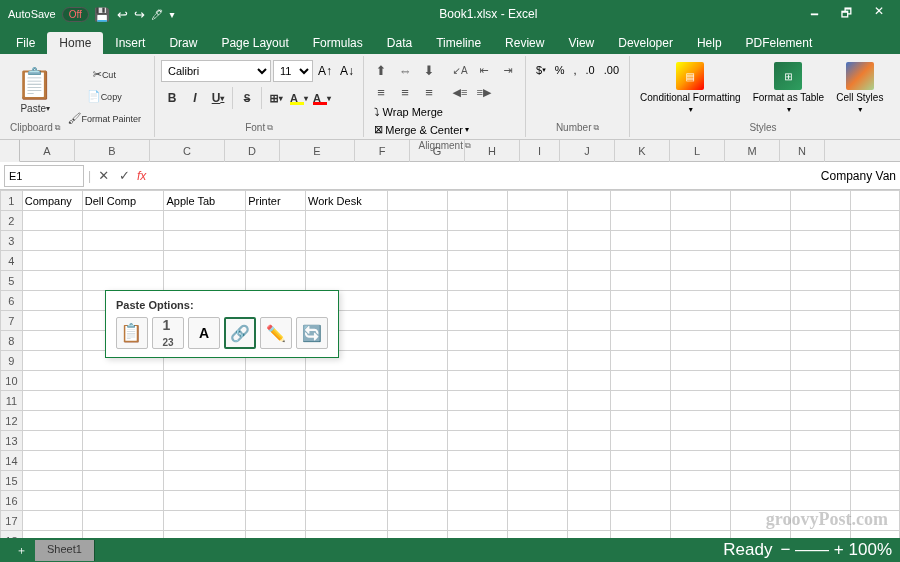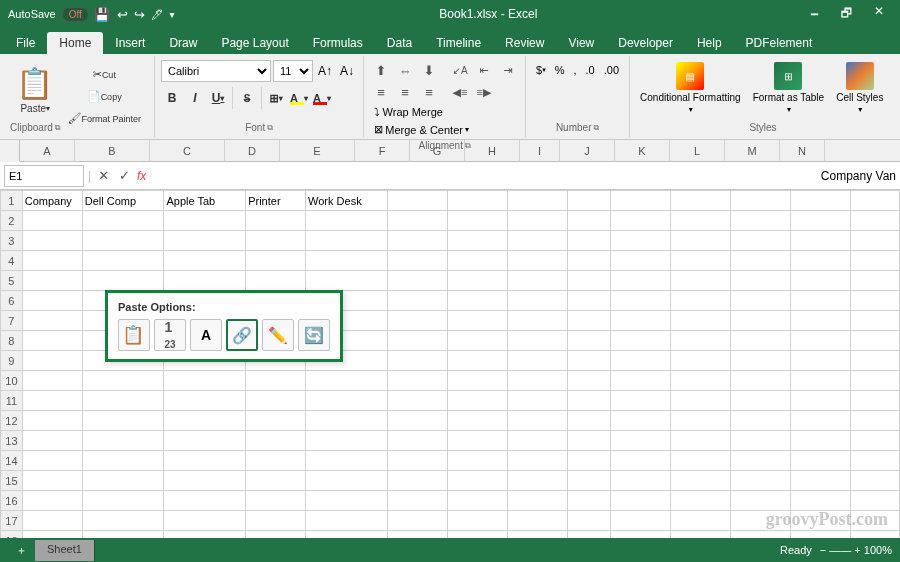--- a/index.html
+++ b/index.html
@@ -247,21 +247,21 @@
     .grid-table td.has-content {
       font-size: 11px;
     }
 
     
     .paste-options-popup {
       position: absolute;
       top: 290px;
       left: 105px;
       background: white;
-      border: 3px solid #15803d;
+      border: 1px solid #15803d;
       padding: 8px 10px;
       box-shadow: 2px 2px 6px rgba(0,0,0,0.15);
       z-index: 100;
     }
     .paste-options-title {
       font-size: 11px;
       font-weight: 600;
       margin-bottom: 6px;
       color: #333;
     }
@@ -298,21 +298,21 @@
       color: white;
       padding: 3px 12px;
       cursor: pointer;
       font-size: 11px;
       border-right: 1px solid #155230;
     }
     .sheet-tab.active {
       background: #a3a3a3;
       color: #333;
     }
-    .bottom-right { display: flex; align-items: flex-end; gap: 8px; font-size: 11px; }
+    .bottom-right { display: flex; align-items: flex-end; gap: 8px; font-size: 17px; }
 
     
     .watermark {
       position: absolute;
       bottom: 32px;
       right: 12px;
       font-size: 18px;
       font-weight: bold;
       color: rgba(100,100,100,0.35);
       font-family: Georgia, serif;

